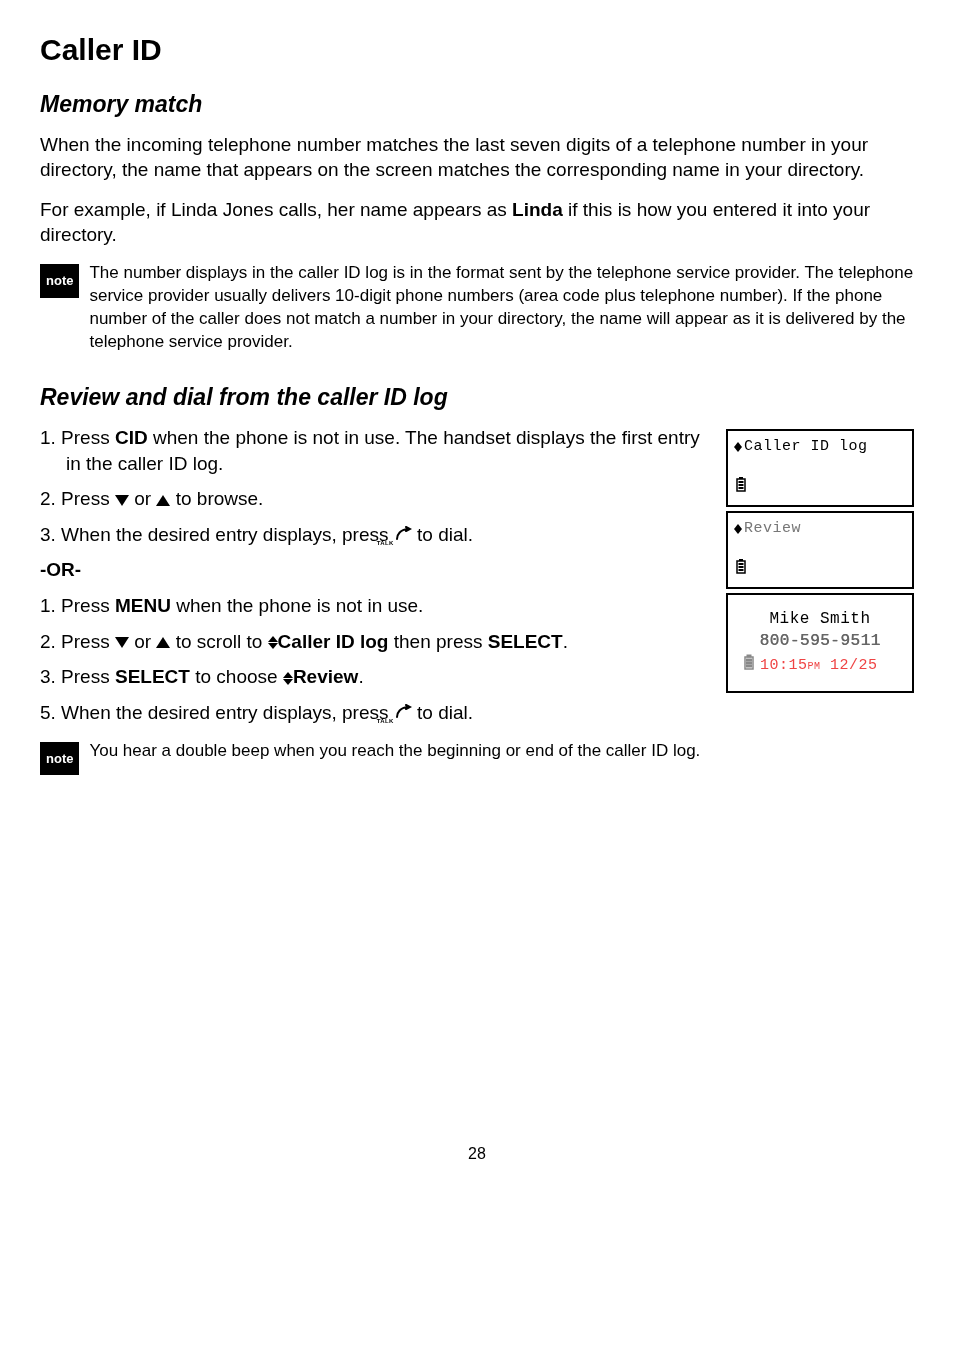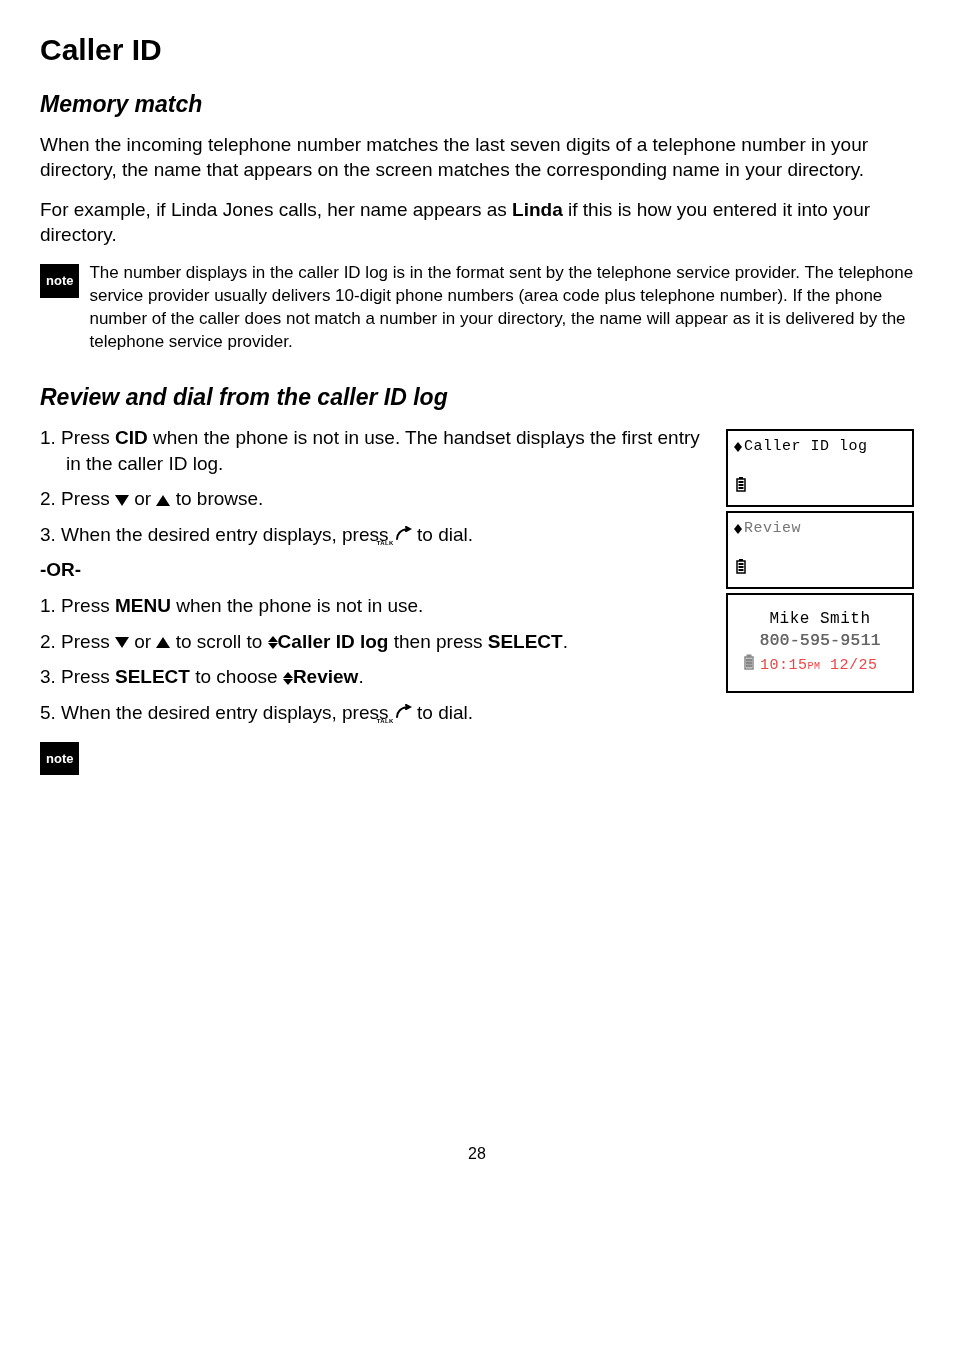--- a/index.html
+++ b/index.html
@@ -123,20 +123,21 @@
             <svg viewBox="0 0 18 14">
               <path d="M3 13 C3 9 6 3 15 3 M12 1 L16 3 L12 5" stroke="#000" stroke-width="2" fill="none" stroke-linecap="round"></path>
             </svg>
             <span class="sub">TALK</span>
           </span><span> to dial.</span>
       </li>
     </ol>
 
     <div class="note-row" style="margin-top:14px;">
       <span class="note-badge">note</span>
+      <span class="note-text">You hear a double beep when you reach the beginning or end of the caller ID log.</span>
     </div>
   </div>
 
   <div class="col-right">
     <div class="lcd-box">
       <div class="lcd-top">
         <span class="lcd-updown">
             <span class="u"></span>
             <span class="d"></span>
           </span>

